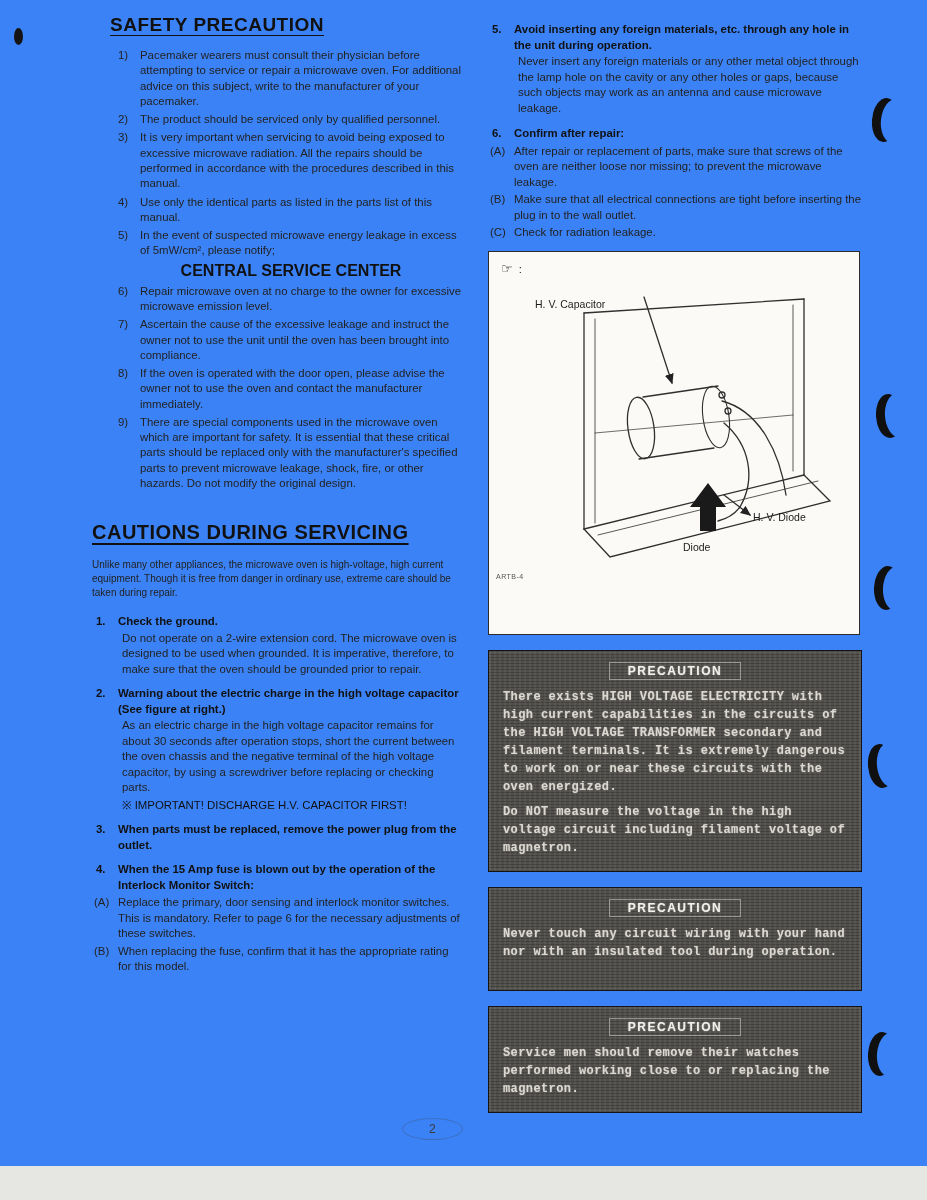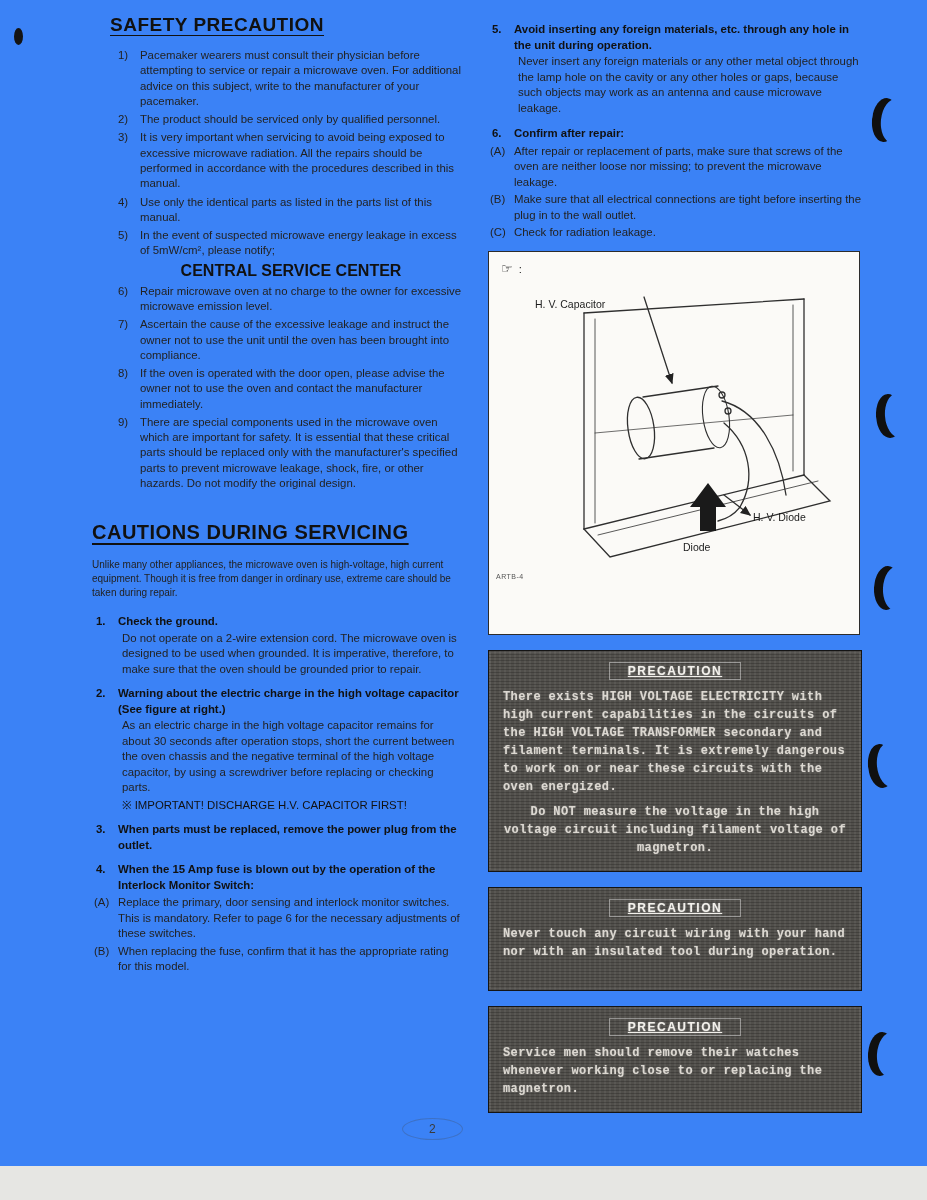--- a/index.html
+++ b/index.html
@@ -68,27 +68,26 @@
     box-shadow: inset 0 0 0 2px rgba(255,255,255,.05);
   }
   .p1 { min-height:202px; }
   .p2 { min-height:104px; }
   .p3 { min-height:92px; }
   .p-title { text-align:center; margin-bottom:8px; }
   .p-title span {
     display:inline-block; padding:1px 18px; border:1px solid rgba(240,240,240,.45);
     color:#f3f1ec; font-weight:bold; letter-spacing:1.5px; font-size:12px;
     text-shadow:0 0 2px rgba(255,255,255,.5);
-    text-decoration:underline;
   }
   .p-body {
     color:#dcd8d1; font-size:12px; line-height:1.5; letter-spacing:.4px;
     font-weight:bold; text-shadow:0 0 1.5px rgba(255,255,255,.4);font-family:Liberation Mono, monospace;
   }
-  .p-body + .p-body { margin-top:7px;text-align:center; }
+  .p-body + .p-body { margin-top:7px; }
 
   
   .page-num { position:absolute; left:402px; top:1118px; }
   .pn-oval {
     display:inline-block; border:1px solid rgba(70,70,70,.28); border-radius:50%;
     padding:3px 26px; font-size:12px; color:#3a3a3a;
   }
 
   
   .crescent {
@@ -287,21 +286,21 @@
       <div class="p-title">
         <span>PRECAUTION</span>
       </div>
       <div class="p-body">Never touch any circuit wiring with your hand nor with an insulated tool during operation.</div>
     </div>
 
     <div class="precaution p3">
       <div class="p-title">
         <span>PRECAUTION</span>
       </div>
-      <div class="p-body">Service men should remove their watches whenever working close to or replacing the magnetron.</div>
+      <div class="p-body">Service men should remove their watches performed working close to or replacing the magnetron.</div>
     </div>
   </div>
 
   <div class="page-num">
     <span class="pn-oval">2</span>
   </div>
 
   <div class="edge-dot"></div>
   <div class="crescent" style="left:872px; top:98px;  transform:rotate(6deg);"></div>
   <div class="crescent" style="left:876px; top:394px; transform:rotate(-4deg);"></div>

